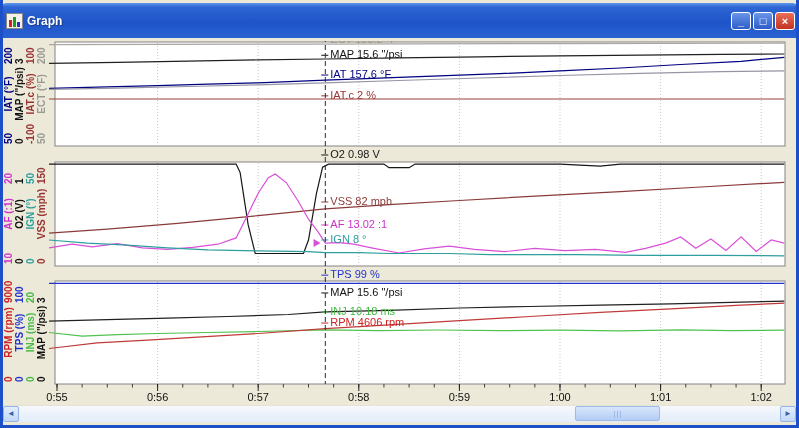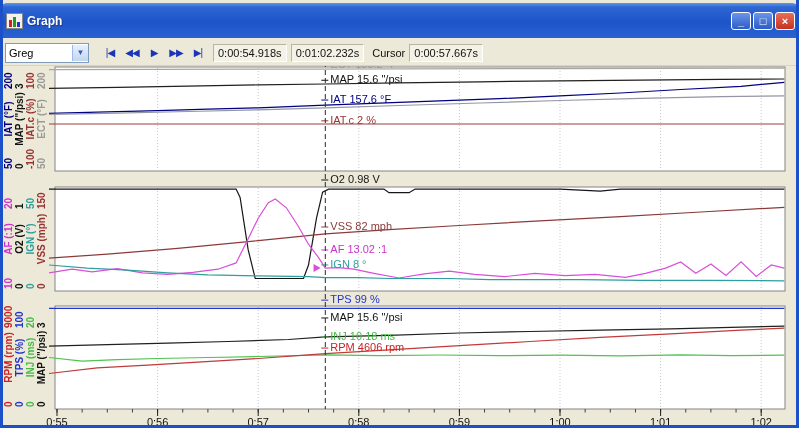--- a/index.html
+++ b/index.html
@@ -54,37 +54,20 @@
       <div class="bar1"></div>
         <div class="bar2"></div>
         <div class="bar3"></div>
     </div>
     <div class="title-text">Graph</div>
     <div class="tb-btn tb-min">_</div>
     <div class="tb-btn tb-max">□</div>
     <div class="tb-btn tb-close">×</div>
   </div>
 
-  <div class="toolbar">
-    <div class="combo">
-      <span class="combo-text">Greg</span>
-      <span class="combo-arrow">▼</span>
-    </div>
-    <div class="transport">
-      <div class="t-btn">|◀</div>
-      <div class="t-btn">◀◀</div>
-      <div class="t-btn">▶</div>
-      <div class="t-btn">▶▶</div>
-      <div class="t-btn">▶|</div>
-    </div>
-    <div class="timebox">0:00:54.918s</div>
-    <div class="timebox">0:01:02.232s</div>
-    <span class="cursor-caption">Cursor</span>
-    <div class="timebox">0:00:57.667s</div>
-  </div>
 
   <div class="chart-host">
     <svg id="chart" width="793" height="364" viewBox="3 45 793 364" xmlns="http://www.w3.org/2000/svg">
         <rect x="55" y="46" width="730" height="104" fill="#ffffff" stroke="#848484" stroke-width="1"></rect>
         <line x1="157.6" y1="47" x2="157.6" y2="149" stroke="#c9c9c9" stroke-width="1" stroke-dasharray="1,2"></line>
         <line x1="258.2" y1="47" x2="258.2" y2="149" stroke="#c9c9c9" stroke-width="1" stroke-dasharray="1,2"></line>
         <line x1="358.79999999999995" y1="47" x2="358.79999999999995" y2="149" stroke="#c9c9c9" stroke-width="1" stroke-dasharray="1,2"></line>
         <line x1="459.4" y1="47" x2="459.4" y2="149" stroke="#c9c9c9" stroke-width="1" stroke-dasharray="1,2"></line>
         <line x1="560" y1="47" x2="560" y2="149" stroke="#c9c9c9" stroke-width="1" stroke-dasharray="1,2"></line>
         <line x1="660.5999999999999" y1="47" x2="660.5999999999999" y2="149" stroke="#c9c9c9" stroke-width="1" stroke-dasharray="1,2"></line>

